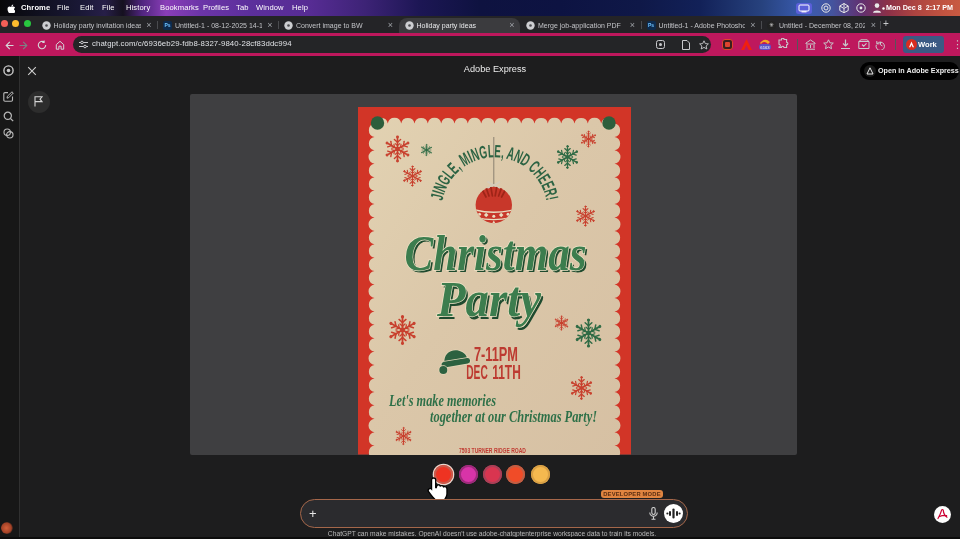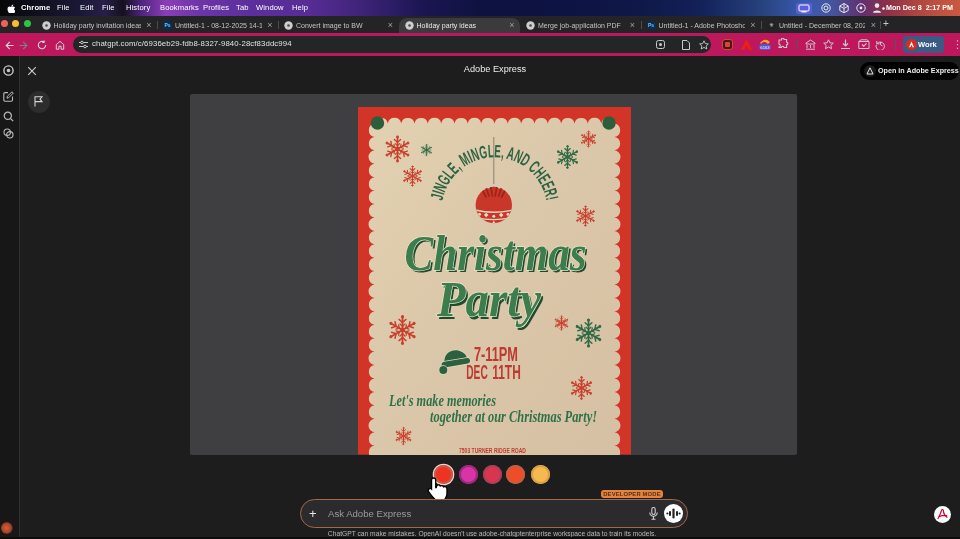--- a/index.html
+++ b/index.html
@@ -426,21 +426,20 @@
   <div class="sw" style="left:506.2px;top:409.4px;background:#f04c28;box-shadow:inset 0 0 0 2px #bf5f45"></div>
   <div class="sw" style="left:531.2px;top:409.4px;background:#f5b94f;box-shadow:inset 0 0 0 2px #d9a045"></div>
 
   <svg class="abs" style="left:426px;top:420px" width="24" height="28" viewBox="0 0 24 28">
     <path d="M7.6 2 c1.2 0 2.1 0.9 2.1 2.1 v7.3 c0 0.35 0.45 0.45 0.56 0.1 l0.5 -1.4 c0.3 -0.9 1.2 -1.4 2.1 -1.2 0.7 0.15 1.2 0.6 1.4 1.2 0.5 -0.4 1.1 -0.6 1.8 -0.45 0.7 0.15 1.2 0.6 1.5 1.2 0.45 -0.25 1 -0.35 1.5 -0.25 1.1 0.25 1.9 1.2 1.9 2.3 v4.9 c0 1.4 -0.35 2.3 -0.9 3.3 l-1.2 2.1 v2.6 H9.1 v-2.4 c-1.4 -1.3 -2.9 -2.8 -3.7 -3.9 l-2.8 -3.8 c-0.7 -0.9 -0.5 -2.1 0.35 -2.8 0.8 -0.6 1.9 -0.5 2.6 0.2 V4.1 c0 -1.2 0.9 -2.1 2.05 -2.1 Z" fill="#fff" stroke="#000" stroke-width="1.3"></path>
   </svg>
 
   <div id="devpill">DEVELOPER MODE</div>
   <div id="askbar">
     <div class="plus">+</div>
-    <div class="ph">Ask Adobe Express</div>
     <svg style="position:absolute;left:347.5px;top:7.5px" width="9" height="13" viewBox="0 0 9 13">
       <rect x="2.8" y="0.5" width="3.4" height="7" rx="1.7" fill="none" stroke="#cfcfcf" stroke-width="1.1"></rect>
       <path d="M0.8 5.5 a3.7 3.7 0 0 0 7.4 0 M4.5 9.5 V12 M2.5 12.2 H6.5" stroke="#cfcfcf" fill="none" stroke-width="1.1"></path>
     </svg>
     <svg style="position:absolute;left:363px;top:4px" width="19" height="19" viewBox="0 0 19 19">
       <circle cx="9.5" cy="9.5" r="9.5" fill="#fff"></circle>
       <g fill="#222">
         <rect x="8.4" y="4.5" width="2.2" height="10" rx="1.1"></rect>
         <rect x="5" y="7" width="2" height="5" rx="1"></rect>
         <circle cx="3.4" cy="9.5" r="1.1"></circle>

